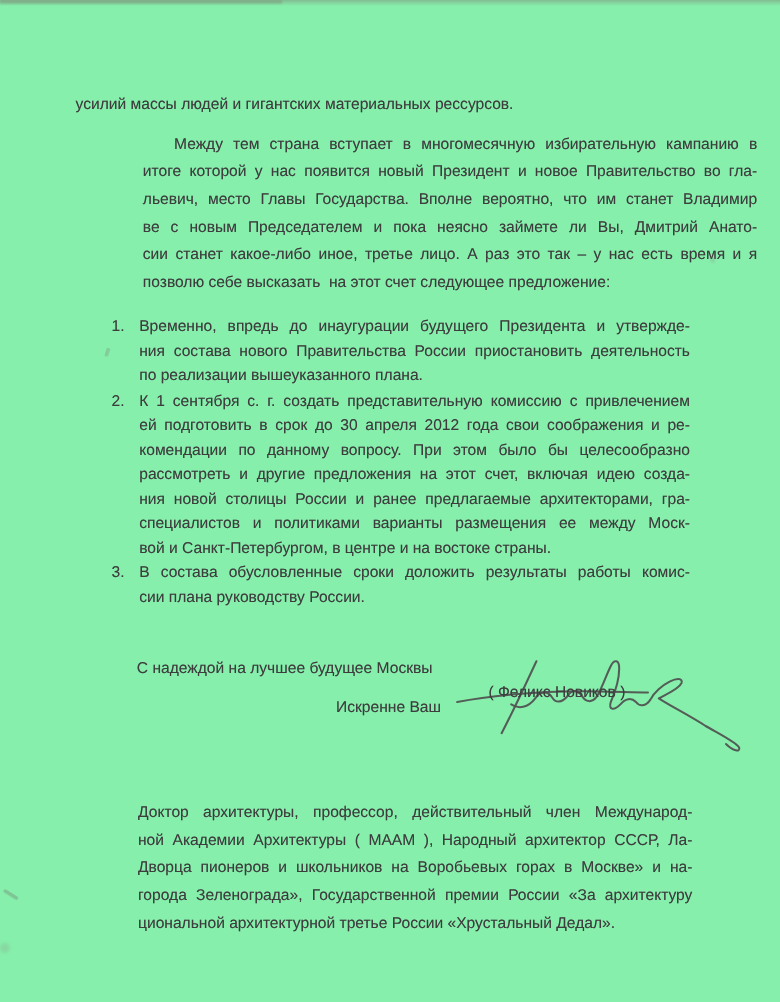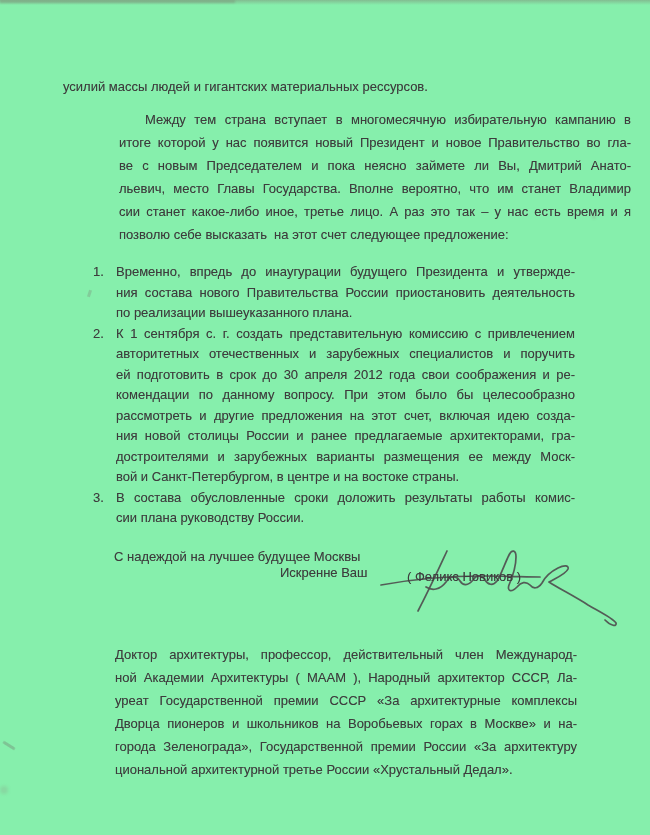--- a/index.html
+++ b/index.html
@@ -18,23 +18,23 @@
   .line{white-space:pre-wrap;}
   .jl{text-align:justify;text-align-last:justify;}
   .p1{left:63px;top:75px;width:512px;}
   .p2{left:75px;top:108px;width:512px;margin-left:44px;}
   .p2 .line:first-child{text-indent:26px;}
   .olist{left:93px;top:262px;width:482px;line-height:20.5px;}
   .li{display:flex;align-items:flex-start;}
   .marker{flex:0 0 23px;width:23px;}
   .li-lines{flex:1;min-width:0;}
   .hope{left:114px;top:545px;}
-  .vale{left:280px;top:561px;}
+  .vale{left:280px;top:577px;}
   .signame{left:407px;top:565px;}
-  .creds{left:115px;top:643px;width:462px;}
+  .creds{left:115px;top:665px;width:462px;}
   .sig{position:absolute;left:378px;top:544px;width:262px;height:92px;}
   .sig path{fill:none;stroke:#4f4f4f;stroke-width:1.7;stroke-linecap:round;stroke-linejoin:round;opacity:.92;}
   
   .top-edge{position:absolute;left:0;top:0;width:650px;height:5px;
     background:linear-gradient(rgba(125,119,107,.42),rgba(125,119,107,0));}
   .top-edge-left{position:absolute;left:0;top:0;width:235px;height:3px;
     background:rgba(115,109,98,.30);filter:blur(1px);}
   .smudge{position:absolute;}
   .sm1{left:2px;top:744px;width:14px;height:3px;background:rgba(110,105,98,.32);
     transform:rotate(32deg);border-radius:2px;filter:blur(.6px);}
@@ -53,45 +53,44 @@
   <div class="top-edge"></div>
   <div class="top-edge-left"></div>
 
   <div class="block p1">
       <div class="line">усилий массы людей и гигантских материальных рессурсов.</div>
     </div>
 
   <div class="block p2">
       <div class="line jl">Между тем страна вступает в многомесячную избирательную кампанию в</div>
       <div class="line jl">итоге которой у нас появится новый Президент и новое Правительство во гла-</div>
+      <div class="line jl">льевич, место Главы Государства. Вполне вероятно, что им станет Владимир</div>
       <div class="line jl">ве с новым Председателем и пока неясно займете ли Вы, Дмитрий Анато-</div>
-      <div class="line jl">льевич, место Главы Государства. Вполне вероятно, что им станет Владимир</div>
       <div class="line jl">сии станет какое-либо иное, третье лицо. А раз это так – у нас есть время и я</div>
       <div class="line">позволю себе высказать  на этот счет следующее предложение:</div>
     </div>
 
   <div class="block olist">
     <div class="li">
       <div class="marker">1.</div>
       <div class="li-lines">
           <div class="line jl">Временно, впредь до инаугурации будущего Президента и утвержде-</div>
           <div class="line jl">ния состава нового Правительства России приостановить деятельность</div>
           <div class="line">по реализации вышеуказанного плана.</div>
         </div>
     </div>
     <div class="li">
       <div class="marker">2.</div>
       <div class="li-lines">
           <div class="line jl">К 1 сентября с. г. создать представительную комиссию с привлечением</div>
-          <div class="line jl">авторитетных отечественных и зарубежных специалистов и поручить</div>
           <div class="line jl">ей подготовить в срок до 30 апреля 2012 года свои соображения и ре-</div>
           <div class="line jl">комендации по данному вопросу. При этом было бы целесообразно</div>
           <div class="line jl">рассмотреть и другие предложения на этот счет, включая идею созда-</div>
           <div class="line jl">ния новой столицы России и ранее предлагаемые архитекторами, гра-</div>
-          <div class="line jl">достроителями и зарубежных варианты размещения ее между Моск-</div>
+          <div class="line jl">специалистов и политиками варианты размещения ее между Моск-</div>
           <div class="line">вой и Санкт-Петербургом, в центре и на востоке страны.</div>
         </div>
     </div>
     <div class="li">
       <div class="marker">3.</div>
       <div class="li-lines">
           <div class="line jl">В состава обусловленные сроки доложить результаты работы комис-</div>
           <div class="line">сии плана руководству России.</div>
         </div>
     </div>
@@ -114,21 +113,20 @@
              C188,30 178,34 171,38
              C180,44 196,52 210,61 C224,69 236,75 238,79
              C239,83 233,82 227,76"></path>
   </svg>
 
   <div class="block signame">( Феликс Новиков )</div>
 
   <div class="block creds">
       <div class="line jl">Доктор архитектуры, профессор, действительный член Международ-</div>
       <div class="line jl">ной Академии Архитектуры ( МААМ ), Народный архитектор СССР, Ла-</div>
-      <div class="line jl">уреат Государственной премии СССР «За архитектурные комплексы</div>
       <div class="line jl">Дворца пионеров и школьников на Воробьевых горах в Москве» и на-</div>
       <div class="line jl">города Зеленограда», Государственной премии России «За архитектуру</div>
       <div class="line">циональной архитектурной третье России «Хрустальный Дедал».</div>
     </div>
 
   <div class="smudge sm1"></div>
   <div class="smudge sm2"></div>
   <div class="smudge sm3"></div>
   <div class="smudge sm4"></div>
 

